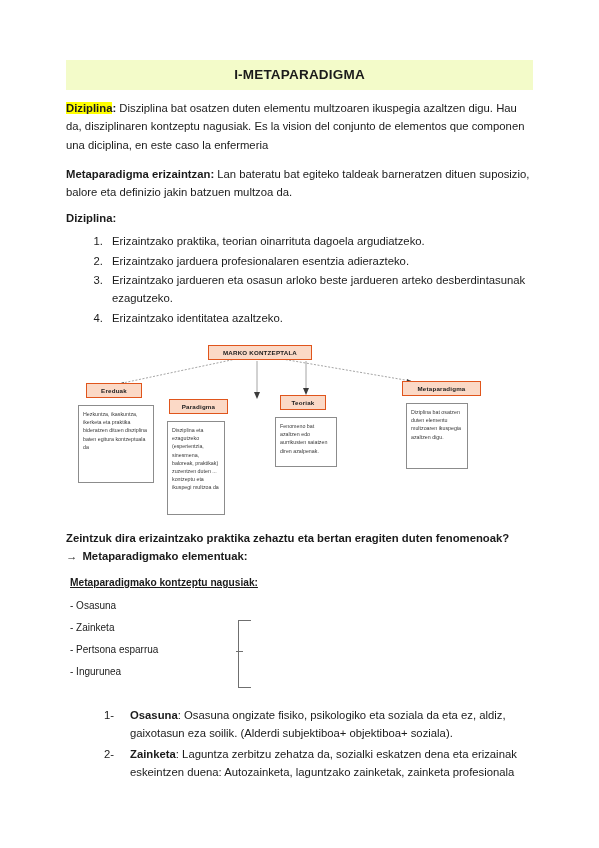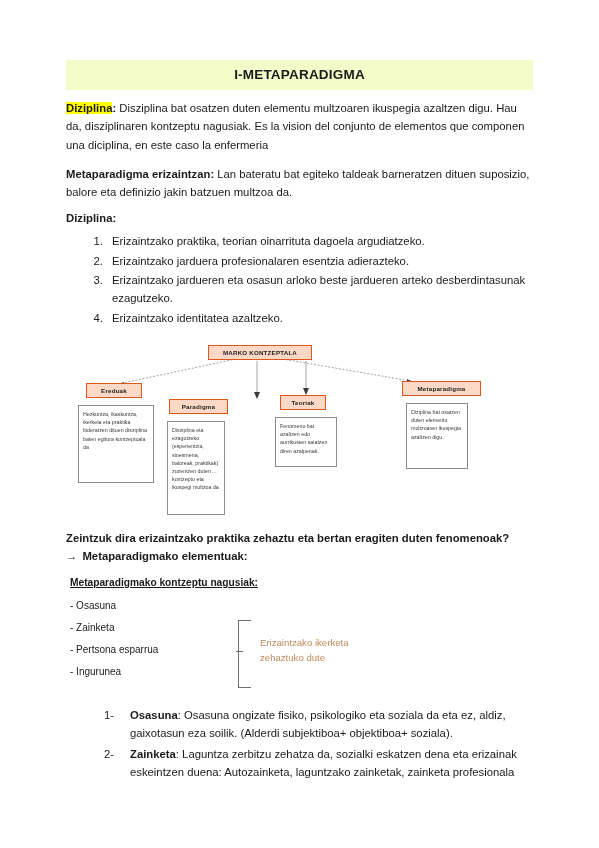--- a/index.html
+++ b/index.html
@@ -241,22 +241,20 @@
 
   <div class="concepts-wrap">
     <ul class="concepts-list">
       <li>- Osasuna</li>
       <li>- Zainketa</li>
       <li>- Pertsona esparrua</li>
       <li>- Ingurunea</li>
     </ul>
     <div class="brace"></div>
     <div class="brace-tick"></div>
-    <div class="brace-note">Erizaintzako ikerketa
-zehaztuko dute</div>
   </div>
 
   <ol class="defs">
     <li>
       <span class="marker">1-</span><span class="term">Osasuna</span><span>:</span><span> Osasuna ongizate fisiko, psikologiko eta soziala da eta ez, aldiz, gaixotasun eza soilik. (Alderdi subjektiboa+ objektiboa+ soziala).</span>
     </li>
     <li>
       <span class="marker">2-</span><span class="term">Zainketa</span><span>:</span><span> Laguntza zerbitzu zehatza da, sozialki eskatzen dena eta erizainak eskeintzen duena: Autozainketa, laguntzako zainketak, zainketa profesionala</span>
     </li>
   </ol>

